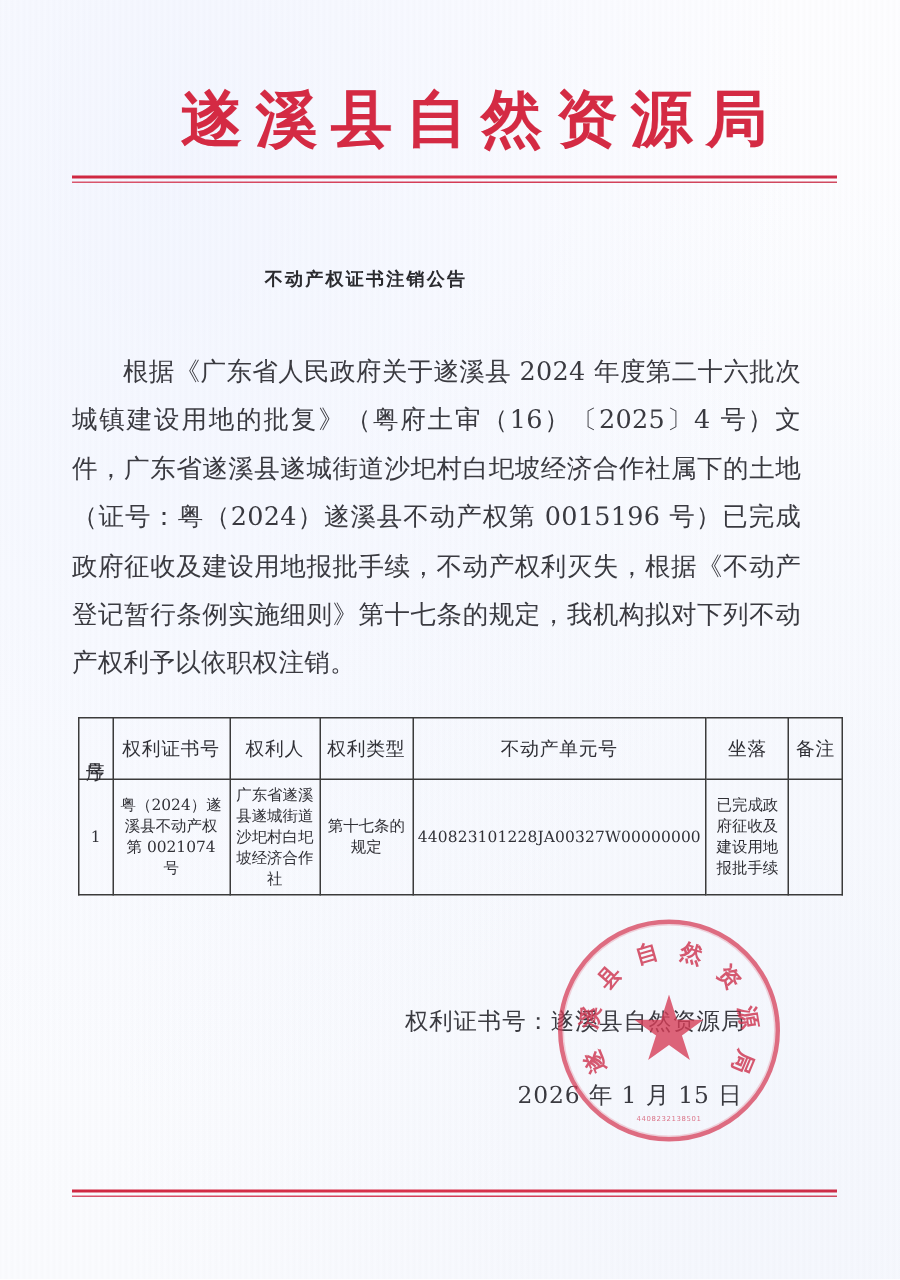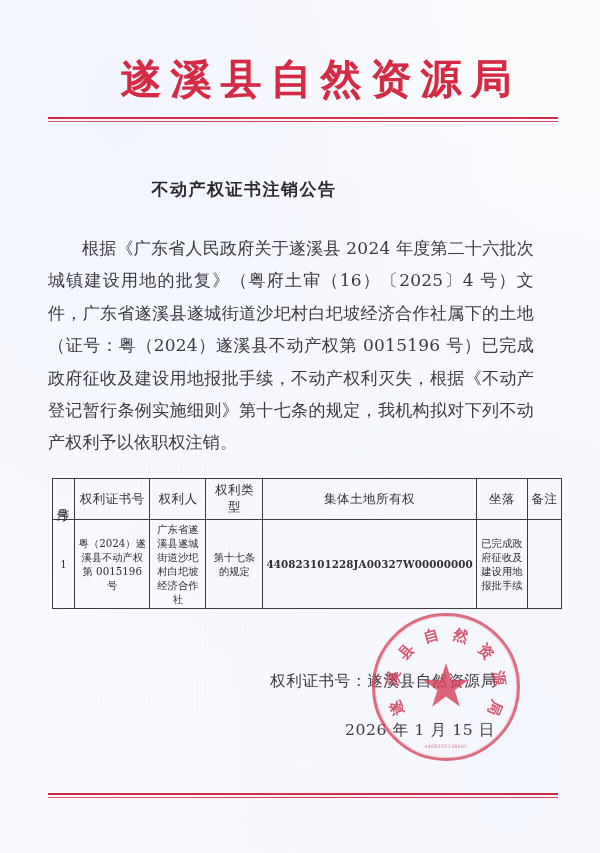--- a/index.html
+++ b/index.html
@@ -78,21 +78,21 @@
 
   
   #doc-title {
     position: absolute;
     top: 178px;
     left: 0;
     width: 488px;
     text-align: center;
     font-family: "DejaVu Serif", serif;
     font-weight: bold;
-    font-size: 17px;
+    font-size: 12px;
     letter-spacing: 1.5px;
     color: #2b2b2f;
   }
 
   
   #body-copy {
     position: absolute;
     top: 232px;
     left: 48px;
     width: 486px;
@@ -140,21 +140,21 @@
     letter-spacing: 1px;
     line-height: 1.05;
     padding: 3px 2px;
   }
   #notice-table td {
     font-size: 10.3px;
     line-height: 14px;
     height: 72px;
   }
   td.idx     { font-size: 11px; }
-  td.mono    { font-family: "DejaVu Serif", serif; letter-spacing: 0.1px; font-size: 10px; font-weight: bold; }
+  td.mono    { font-family: "DejaVu Serif", serif; letter-spacing: 0.1px; font-size: 10px; }
 
   .col-idx   { width: 25px; }
   .col-cert  { width: 91px; }
   .col-owner { width: 82px; }
   .col-type  { width: 84px; }
   .col-unit  { width: 110px; }
   .col-loc   { width: 74px; }
   .col-note  { width: 44px; }
 
   
@@ -262,29 +262,29 @@
       <col class="col-unit">
         <col class="col-loc">
         <col class="col-note">
     </colgroup>
     <thead>
       <tr>
         <th class="vert-head">序号</th>
         <th>权利证书号</th>
         <th>权利人</th>
         <th>权利类型</th>
-        <th>集体土地所有权</th>
+        <th>不动产单元号</th>
         <th>坐落</th>
         <th>备注</th>
       </tr>
     </thead>
     <tbody>
       <tr>
         <td class="idx">1</td>
-        <td>粤（2024）遂溪县不动产权第 0015196 号</td>
+        <td>粤（2024）遂溪县不动产权第 0021074 号</td>
         <td>广东省遂溪县遂城街道沙圯村白圯坡经济合作社</td>
         <td>第十七条的规定</td>
         <td class="mono">440823101228JA00327W00000000</td>
         <td>已完成政府征收及建设用地报批手续</td>
         <td></td>
       </tr>
     </tbody>
   </table>
 
   <div id="signature">

